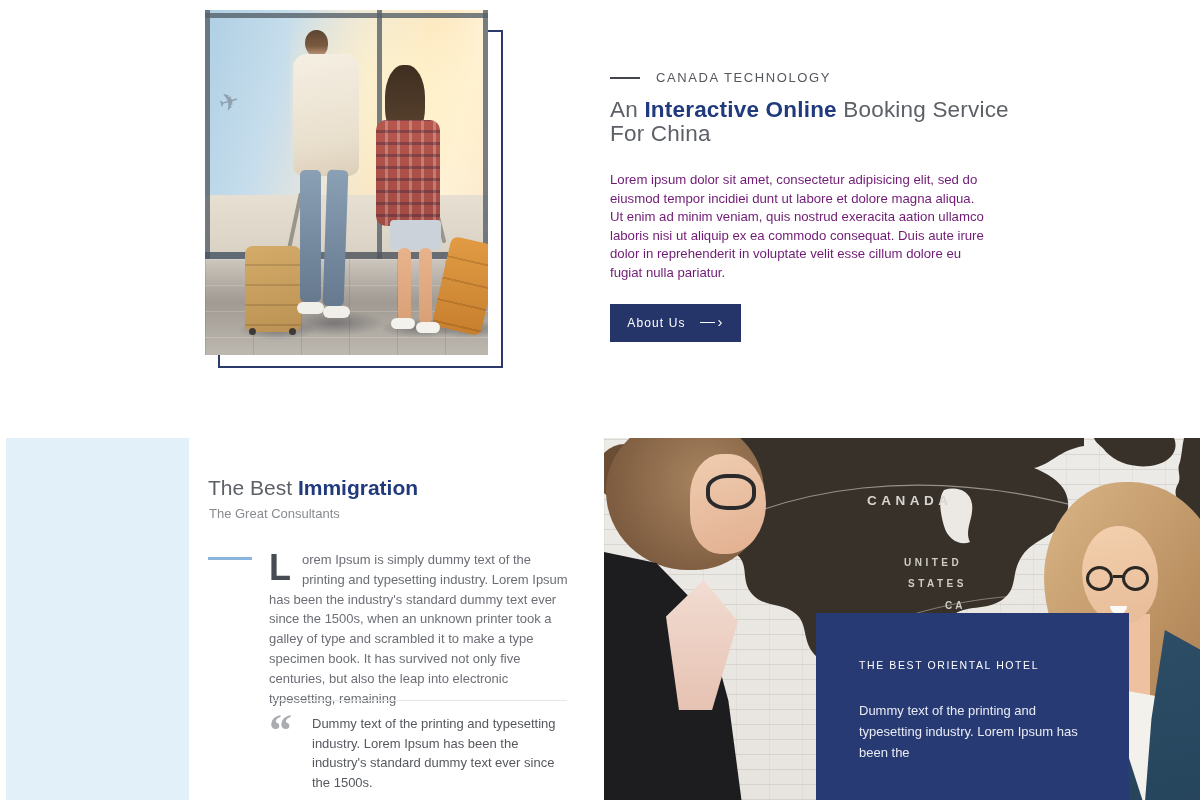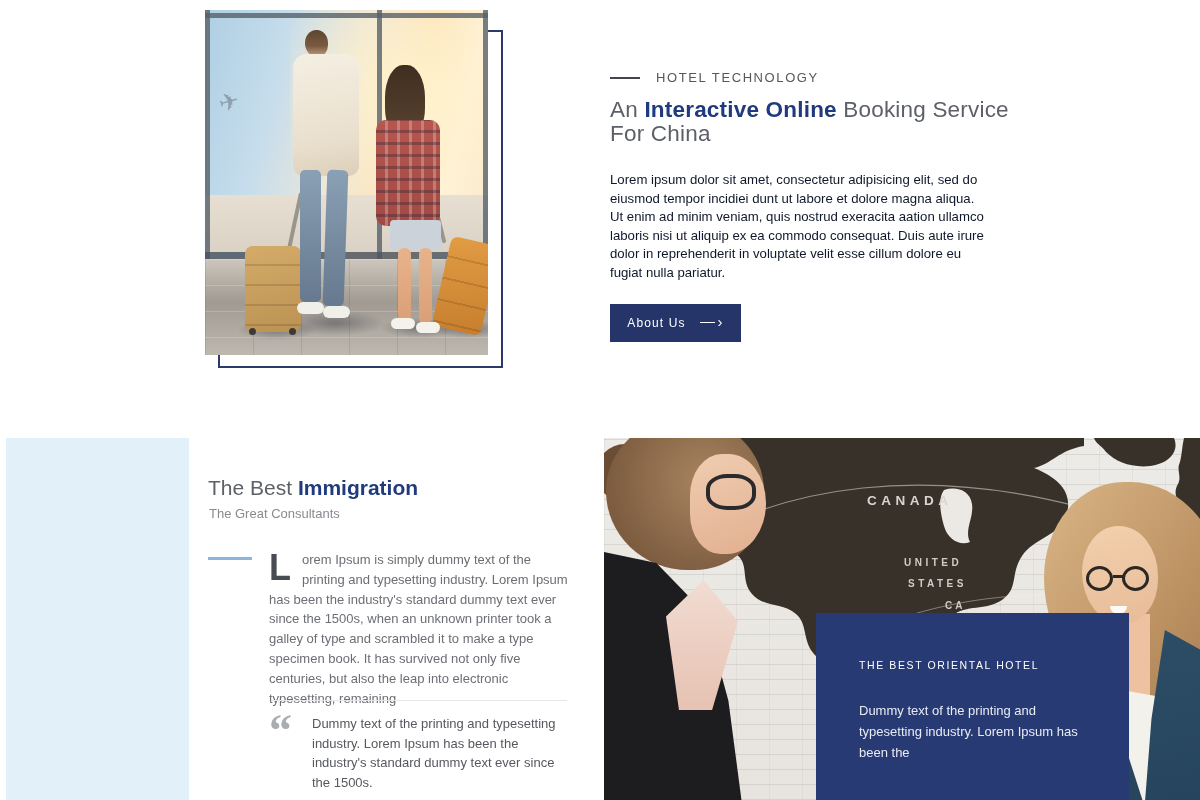--- a/index.html
+++ b/index.html
@@ -80,21 +80,21 @@
       linear-gradient(165deg,#e29c44 0%,#c67e2d 100%); }
   .wheel { position:absolute; width:7px; height:7px; border-radius:50%; background:#3c3a36; }
   .w1 { left:44px; top:318px; } .w2 { left:84px; top:318px; }
 
   .hero-copy { position:absolute; left:610px; top:70px; width:402px; }
   .eyebrow-row { display:flex; align-items:center; gap:16px; }
   .eyebrow-dash { width:30px; height:2px; background:#43474d; }
   .eyebrow-text { font-size:13px; letter-spacing:1.6px; color:#54575c; }
   .hero-title { margin:13px 0 0; font-size:22.5px; line-height:24px; font-weight:400; color:#5d6167; letter-spacing:.2px; }
   .hero-title .hl { color:#203a7d; font-weight:700; }
-  .hero-body { margin-top:25px; width:378px; font-size:13.2px; line-height:18.6px; color:#0f172a; }
+  .hero-body { margin-top:25px; width:378px; font-size:13.2px; line-height:18.6px; color:#701a75; }
   .btn-about {
     margin-top:21px; width:131px; height:38px; background:#263569; color:#fff;
     display:flex; align-items:center; justify-content:center; gap:14px;
     font-size:12px; letter-spacing:1.1px; border:none; cursor:pointer; font-family:inherit;
   }
   .btn-arrow { display:flex; align-items:center; gap:3px; }
   .btn-arrow .dash { display:inline-block; width:15px; height:1.5px; background:#fff; }
   .btn-arrow .chev { font-size:15px; line-height:1; position:relative; top:-1px; }
 
   
@@ -208,21 +208,21 @@
     <div class="woman-shorts"></div>
     <div class="woman-leg l1"></div>
     <div class="woman-leg l2"></div>
     <div class="woman-shoe s1"></div>
     <div class="woman-shoe s2"></div>
   </div>
 
   <div class="hero-copy">
     <div class="eyebrow-row">
       <span class="eyebrow-dash"></span>
-      <span class="eyebrow-text">HOTEL TECHNOLOGY</span>
+      <span class="eyebrow-text">CANADA TECHNOLOGY</span>
     </div>
     <h1 class="hero-title"><span>An </span><span class="hl">Interactive Online</span><span> Booking Service For China</span></h1>
     <p class="hero-body">Lorem ipsum dolor sit amet, consectetur adipisicing elit, sed do eiusmod tempor incidiei dunt ut labore et dolore magna aliqua. Ut enim ad minim veniam, quis nostrud exeracita aation ullamco laboris nisi ut aliquip ex ea commodo consequat. Duis aute irure dolor in reprehenderit in voluptate velit esse cillum dolore eu fugiat nulla pariatur.</p>
     <button class="btn-about">
       <span>About Us</span>
       <span class="btn-arrow">
         <span class="dash"></span>
         <span class="chev">›</span>
       </span>
     </button>

